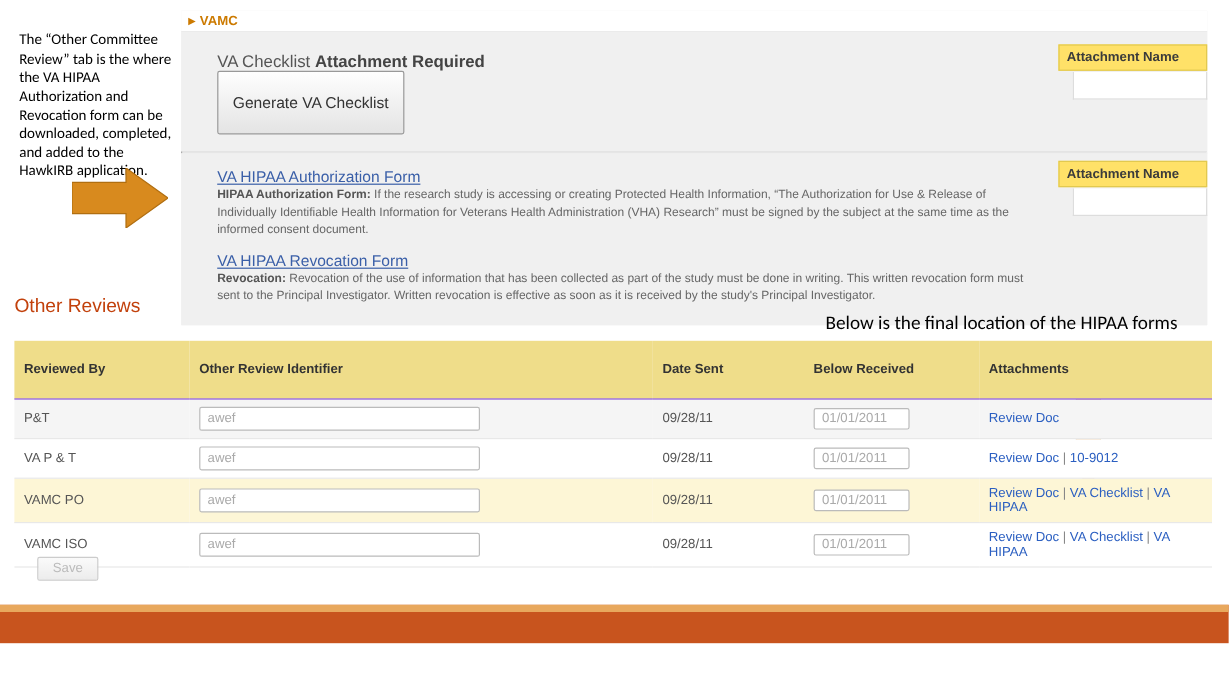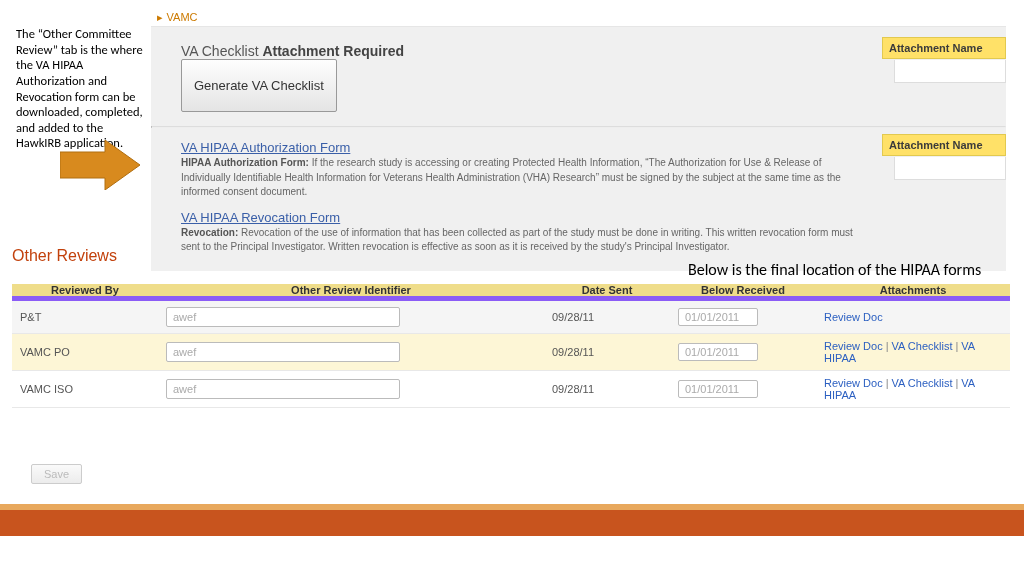--- a/index.html
+++ b/index.html
@@ -1,38 +1,38 @@
 <!DOCTYPE html>
 <html><head>
 <meta charset="utf-8">
 <style>
   html,body{margin:0;padding:0;font-family:Arial,Helvetica,sans-serif;font-size:12px;color:#333;background:#fff}
   .stage{position:relative;width:1024px;height:576px;overflow:hidden}
   .callout-left{position:absolute;left:16px;top:26px;width:128px;font-family:Calibri,Arial,sans-serif;font-size:12.5px;line-height:1.25;color:#000}
   .arrow-right{position:absolute;left:60px;top:140px}
   .arrow-right svg{display:block}
   .main-panel{position:absolute;left:151px;top:9px;width:855px;background:#f0f0f0}
-  .vamc-bar{background:#fff;border-bottom:1px solid #e6e6e6;padding:2px 6px;color:#cc7a00;font-weight:normal;font-size:11px}
+  .vamc-bar{background:#fff;border-bottom:1px solid #e6e6e6;padding:2px 6px;color:#cc7a00;font-weight:bold;font-size:11px}
   .vamc-bar .caret{color:#cc7a00;margin-right:4px}
   .block{position:relative;background:#f0f0f0;padding:12px 18px 10px 30px}
   .checklist-title{font-size:14px;color:#555}
   .checklist-title b.req{font-weight:bold;color:#444}
   .gen-btn{margin-top:0;display:inline-block;border:1px solid #999;border-radius:2px;background:linear-gradient(#fefefe,#e4e4e4);padding:18px 12px;font-size:13px;color:#333;cursor:pointer}
   .attach-name{position:absolute;right:0;top:10px;width:110px;background:#ffe168;border:1px solid #e2c94f;padding:4px 6px;font-weight:bold;color:#3b3b3b;font-size:11px}
   .attach-grid{position:absolute;right:0;top:33px;width:110px;height:22px;background:#fff;border:1px solid #ddd;border-top:none}
   .divider{border-top:1px solid #ddd;margin:0}
   .form-link{color:#3a5fa8;text-decoration:underline;font-size:13px;margin:0 0 1px 0;display:inline-block}
   .form-desc{color:#666;font-size:10px;line-height:1.45;margin:0 130px 10px 0}
   .form-desc b{color:#555}
   .section-title{position:absolute;left:12px;top:247px;font-size:16px;color:#c2410c}
   .callout-right{position:absolute;left:688px;top:260px;font-family:Calibri,Arial,sans-serif;font-size:16px;color:#000}
   .arrow-down{position:absolute;left:884px;top:286px}
   .table-wrap{position:absolute;left:12px;top:284px;width:998px}
   table{width:100%;border-collapse:collapse;font-size:11px}
-  thead th{background:#efdd8a;text-align:center;padding:0 8px;font-weight:bold;color:#333;border-bottom:5px solid #8b5cf6}
+  thead th{background:#efdd8a;text-align:left;padding:18px 8px;font-weight:bold;color:#333;border-bottom:1px solid #8b5cf6}
   tbody tr{border-bottom:1px solid #e8e8e8}
   tbody tr.alt1{background:#f5f5f5}
   tbody tr.alt0{background:#fff}
   tbody tr.hi{background:#fdf6d6}
   td{padding:6px 8px;vertical-align:middle;color:#555}
   .ident-input{width:220px;border:1px solid #bbb;border-radius:2px;padding:3px 6px;color:#aaa;background:#fff;font-size:11px}
   .date-box{border:1px solid #bbb;border-radius:2px;padding:2px 6px;color:#aaa;background:#fff;font-size:11px;width:66px;display:inline-block}
   .link{color:#2b5fc1;cursor:pointer}
   .pipe{color:#888;margin:0 3px}
   .save-btn{position:absolute;left:31px;top:464px;border:1px solid #ccc;border-radius:2px;background:linear-gradient(#fafafa,#ececec);color:#bbb;padding:3px 12px;font-size:11px}
@@ -105,20 +105,27 @@
         </tr>
       </thead>
       <tbody id="tbody">
           <tr class="alt1">
             <td>P&amp;T</td>
             <td><input class="ident-input" value="awef" style=""></td>
             <td>09/28/11</td>
             <td><span class="date-box">01/01/2011</span></td>
             <td><span class="link">Review Doc</span></td>
           </tr>
+          <tr class="alt0">
+            <td>VA P &amp; T</td>
+            <td><input class="ident-input" value="awef" style=""></td>
+            <td>09/28/11</td>
+            <td><span class="date-box">01/01/2011</span></td>
+            <td><span class="link">Review Doc</span><span class="pipe">|</span><span class="link">10-9012</span></td>
+          </tr>
           <tr class="hi">
             <td>VAMC PO</td>
             <td><input class="ident-input" value="awef" style=""></td>
             <td>09/28/11</td>
             <td><span class="date-box">01/01/2011</span></td>
             <td><span class="link">Review Doc</span><span class="pipe">|</span><span class="link">VA Checklist</span><span class="pipe">|</span><span class="link">VA HIPAA</span></td>
           </tr>
           <tr class="alt0">
             <td>VAMC ISO</td>
             <td><input class="ident-input" value="awef" style=""></td>

